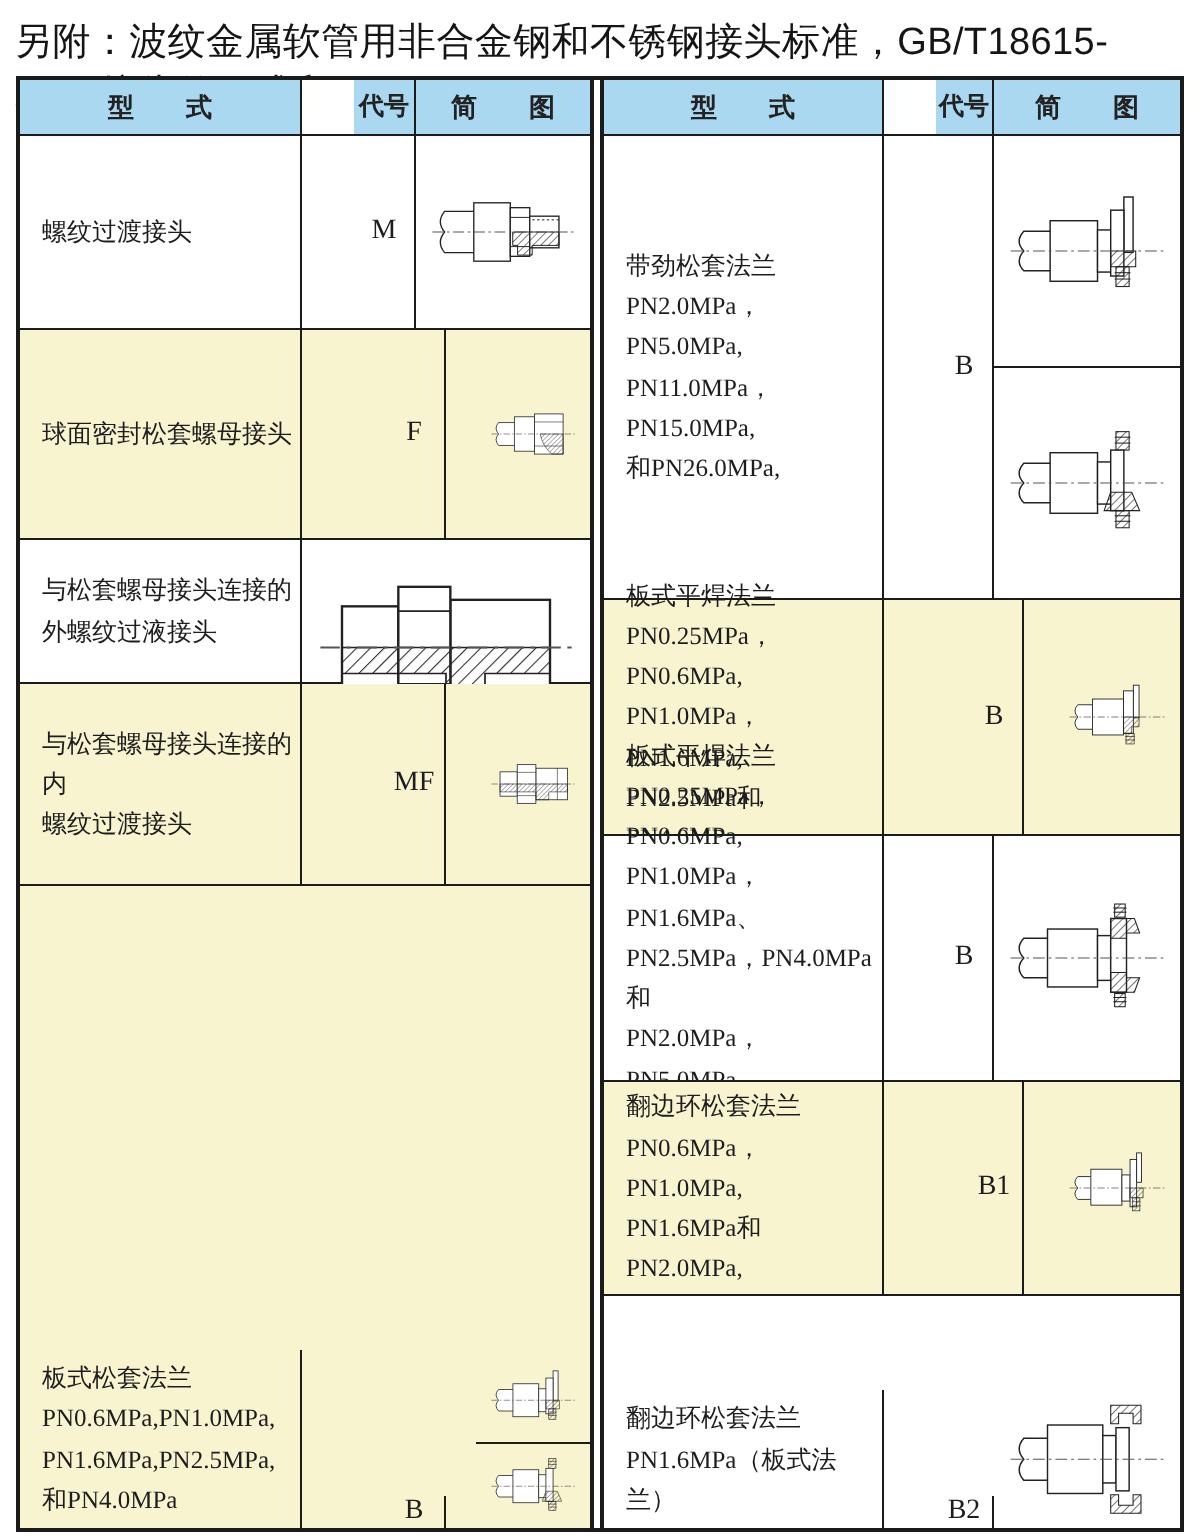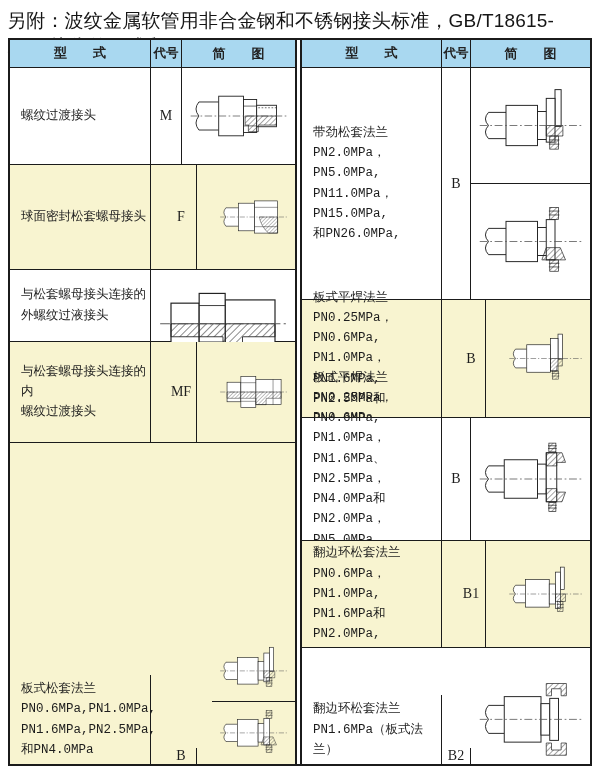--- a/index.html
+++ b/index.html
@@ -18,28 +18,28 @@
   .half{display:flex;flex-direction:column;box-sizing:border-box;height:100%;}
   .half.left{width:287px;border-right:2px solid #1b1b1b;}
   .divgap{width:3px;background:#fff;}
   .half.right{flex:1;border-left:2px solid #1b1b1b;}
   .row{display:flex;box-sizing:border-box;border-bottom:1px solid #1b1b1b;background:#fff;}
   .row:last-child{border-bottom:none;align-items:flex-end;}
   .row.y{background:#f8f4d0;gap:15px;}
   .cell{box-sizing:border-box;border-right:1px solid #1b1b1b;display:flex;align-items:center;}
   .cell:last-child{border-right:none;}
   .hdr .cell{background:#a9d8f0;justify-content:center;font-size:13px;font-weight:bold;color:#222;}
-  .c-type{font-family:Liberation Mono, monospace;font-size:12.5px;line-height:1.62;
+  .c-type{font-family:Liberation Serif, serif;font-size:12.5px;line-height:1.62;
           padding:4px 4px 4px 11px;white-space:pre-line;color:#1d1d1d;}
   .lt .c-type{width:141px;}
   .lt .c-code{width:31px;}
   .rt .c-type{width:140px;}
   .rt .c-code{width:29px;}
   .c-code{justify-content:center;font-family:"Liberation Serif","DejaVu Serif",serif;
-          font-size:14px;color:#1d1d1d;}
+          font-size:14px;color:#1d1d1d;margin-left:26px;}
   .c-diag{flex:1;flex-direction:column;align-items:stretch;padding:0;}
   .sub{flex:1;border-bottom:1px solid #1b1b1b;box-sizing:border-box;display:flex;}
   .sub:last-child{border-bottom:none;}
   .diag-box{flex:1;padding:5px 7px;display:flex;}
   .diag-box svg{width:100%;height:100%;display:block;}
 </style>
 </head>
 <body>
 
 <svg width="0" height="0" style="position:absolute" aria-hidden="true">

